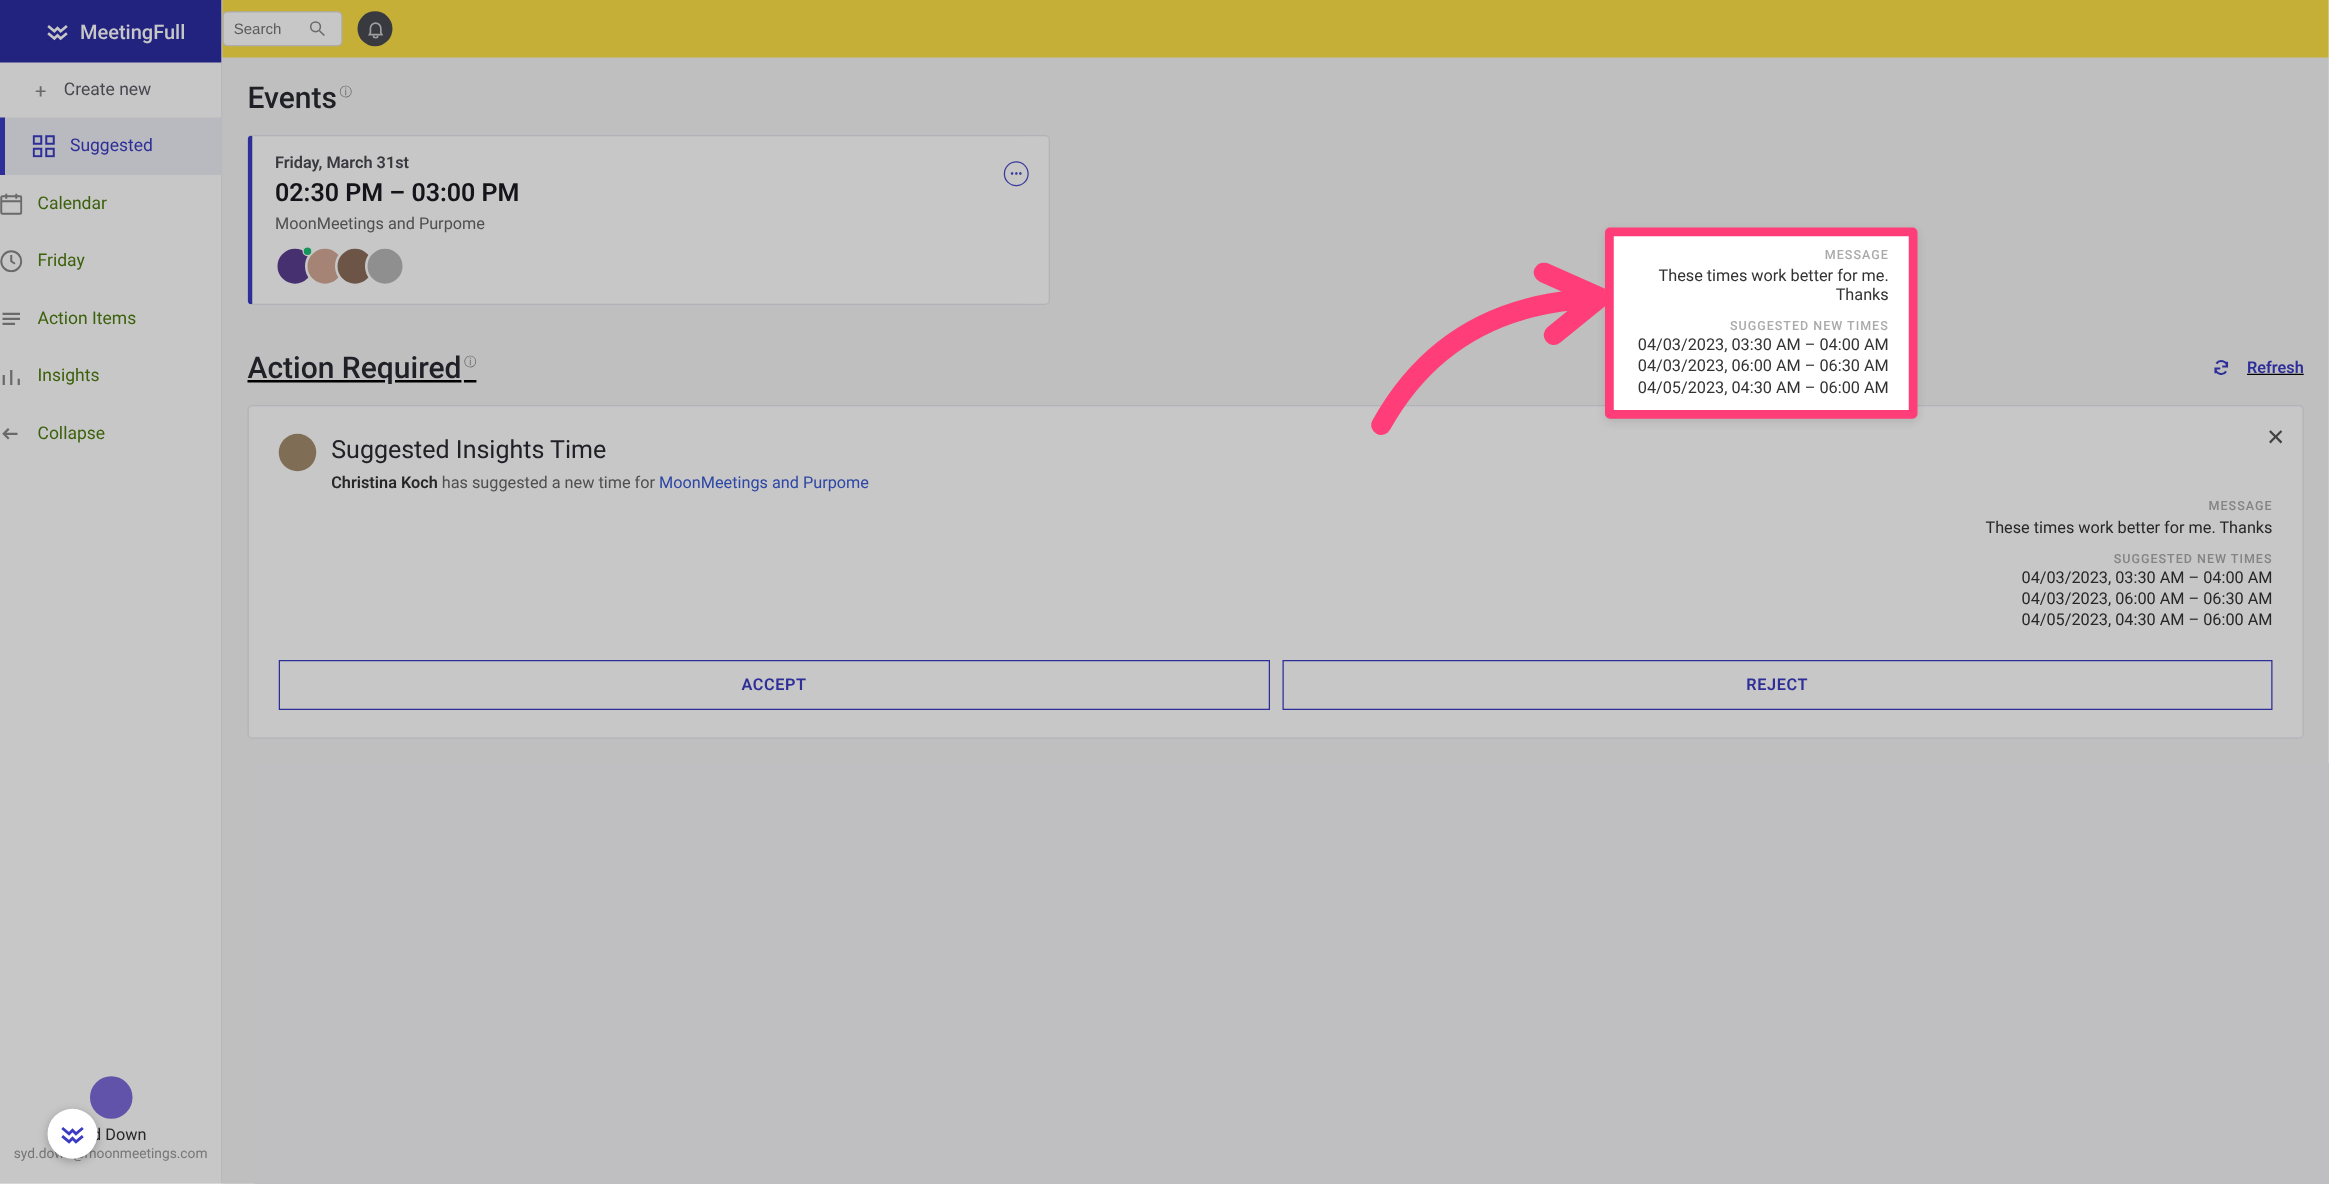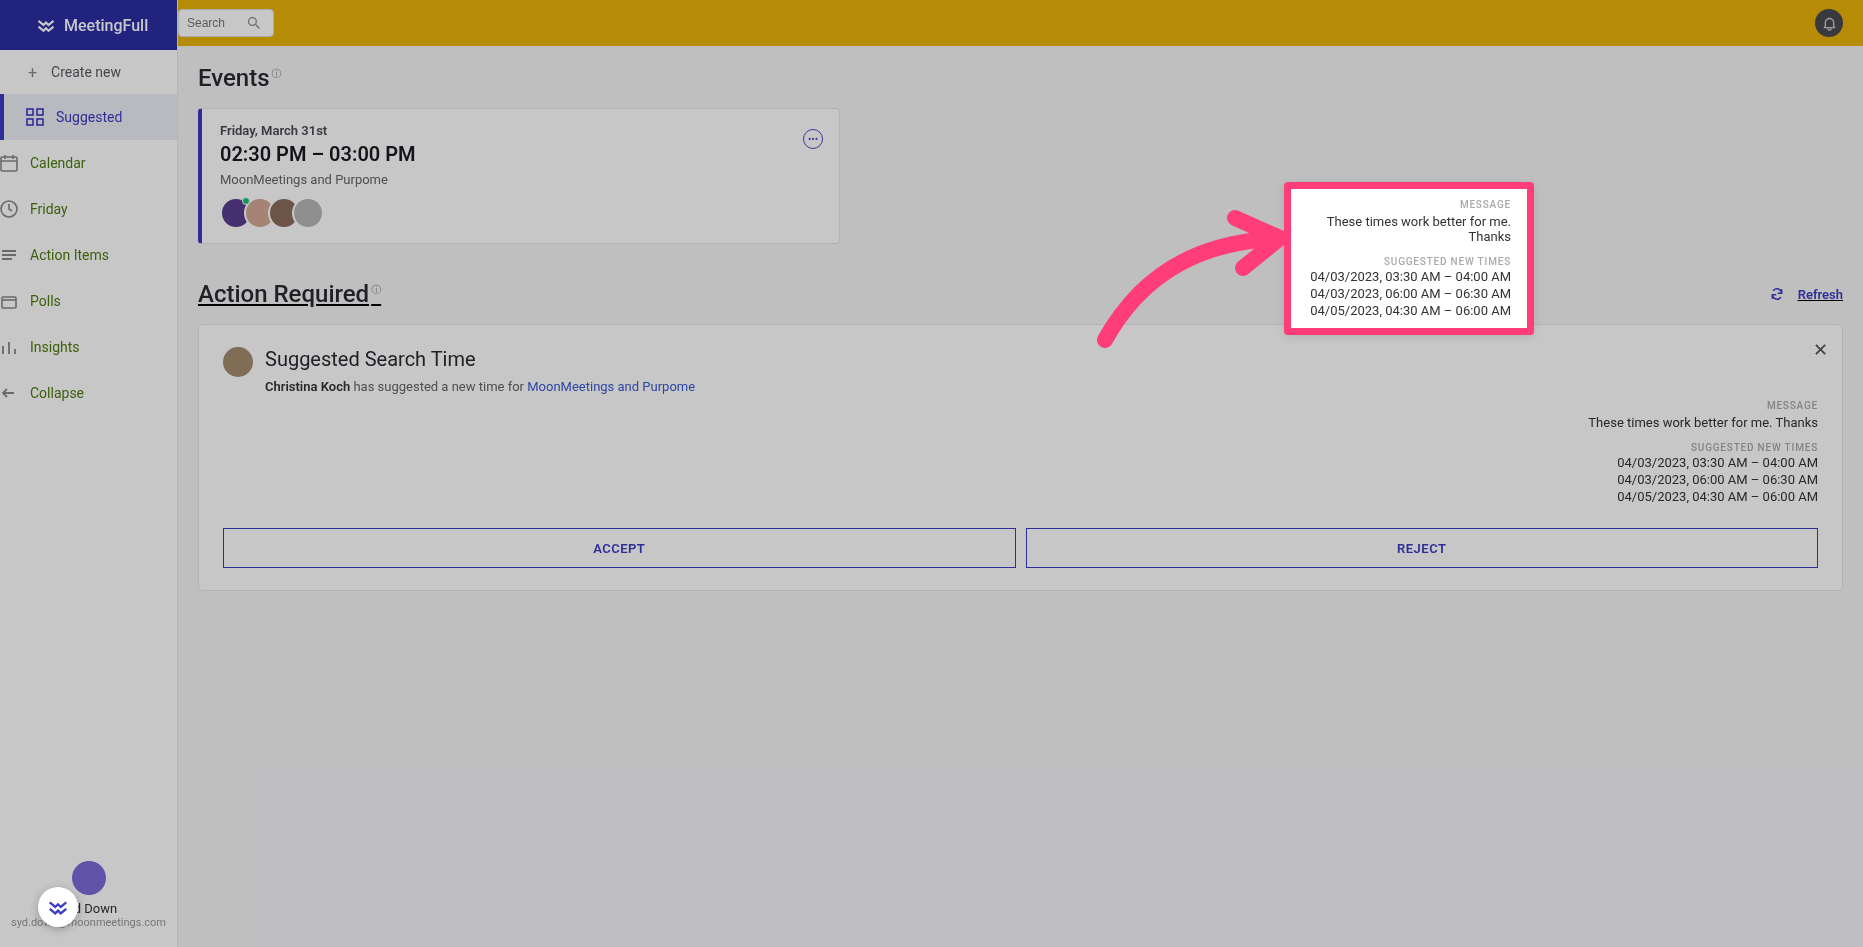--- a/index.html
+++ b/index.html
@@ -18,21 +18,21 @@
 .nav-item { display:flex; align-items:center; height:46px; color:#4d7c0f; font-size:14px; cursor:pointer; }
 .nav-item.active { background:#eeeef6; color:#3b3bc4; border-left: 4px solid #3b3bc4; padding-left:22px; }
 .nav-item .icon { width:18px; height:18px; margin-right:12px; display:inline-flex; }
 
 .user-block { position:absolute; bottom: 18px; left:0; width:100%; text-align:center; }
 .user-avatar { width:34px; height:34px; border-radius:50%; background:#7c6bd9; margin: 0 auto 6px; display:block; }
 .user-name { font-size:13px; color:#333; }
 .user-email { font-size:11px; color:#999; }
 
 
-.header { position:absolute; top:0; left:178px; right:0; height:46px; display:flex; align-items:center; justify-content:space-between; padding-right: 20px; background:#eab308; }
+.header { position:absolute; top:0; left:178px; right:0; height:46px; display:flex; align-items:center; justify-content:flex-start; padding-right: 20px; background:#fde047; }
 .search-box { width: 96px; height: 28px; border:1px solid #ddd; border-radius:4px; background:#fff; display:flex; align-items:center; padding:0 8px; font-size:12px; color:#999; margin-right: 12px; }
 .search-box input { border:none; outline:none; width:60px; font-size:12px; }
 .bell-btn { width:28px; height:28px; border-radius:50%; background:#4a4a52; display:flex; align-items:center; justify-content:center; }
 
 
 .main { position:absolute; top:46px; left:178px; right:0; bottom:0; display:flex;flex-direction:column; }
 .events-col { width: 682px; padding: 18px 20px; }
 .section-title { font-size: 24px; color:#2a2a33; font-weight: 500; position:relative; }
 .section-title sup { font-size: 10px; vertical-align: super; margin-left:2px; color:#888; }
 
@@ -125,29 +125,20 @@
       </span>
     <span>Friday</span>
   </div>
   <div class="nav-item">
     <span class="icon">
         <svg viewBox="0 0 18 18" fill="none" stroke="#888" stroke-width="1.8">
           <path d="M2 5h14M2 9h14M2 13h10"></path>
         </svg>
       </span>
     <span>Action Items</span>
-  </div>
-  <div class="nav-item">
-    <span class="icon">
-        <svg viewBox="0 0 18 18" fill="none" stroke="#888" stroke-width="1.6">
-          <rect x="2" y="5" width="14" height="11" rx="1"></rect>
-          <path d="M2 8h14"></path>
-        </svg>
-      </span>
-    <span>Polls</span>
   </div>
   <div class="nav-item">
     <span class="icon">
         <svg viewBox="0 0 18 18" fill="none" stroke="#888" stroke-width="1.8">
           <path d="M3 16V8M9 16V4M15 16v-5"></path>
         </svg>
       </span>
     <span>Insights</span>
   </div>
   <div class="nav-item">
@@ -208,21 +199,21 @@
           </svg>
         <span>Refresh</span>
       </div>
     </div>
 
     <div class="action-card">
       <span class="close-x">✕</span>
       <div class="action-row">
         <div class="suggester-avatar"></div>
         <div style="flex:1;">
-          <div class="action-title">Suggested Search Time</div>
+          <div class="action-title">Suggested Insights Time</div>
           <div class="action-sub">
             <strong>Christina Koch</strong><span> has suggested a new time for </span><a>MoonMeetings and Purpome</a>
           </div>
 
           <div class="msg-block">
             <div class="msg-label">MESSAGE</div>
             <div class="msg-text">These times work better for me. Thanks</div>
           </div>
           <div class="times-block">
             <div class="msg-label">SUGGESTED NEW TIMES</div>

